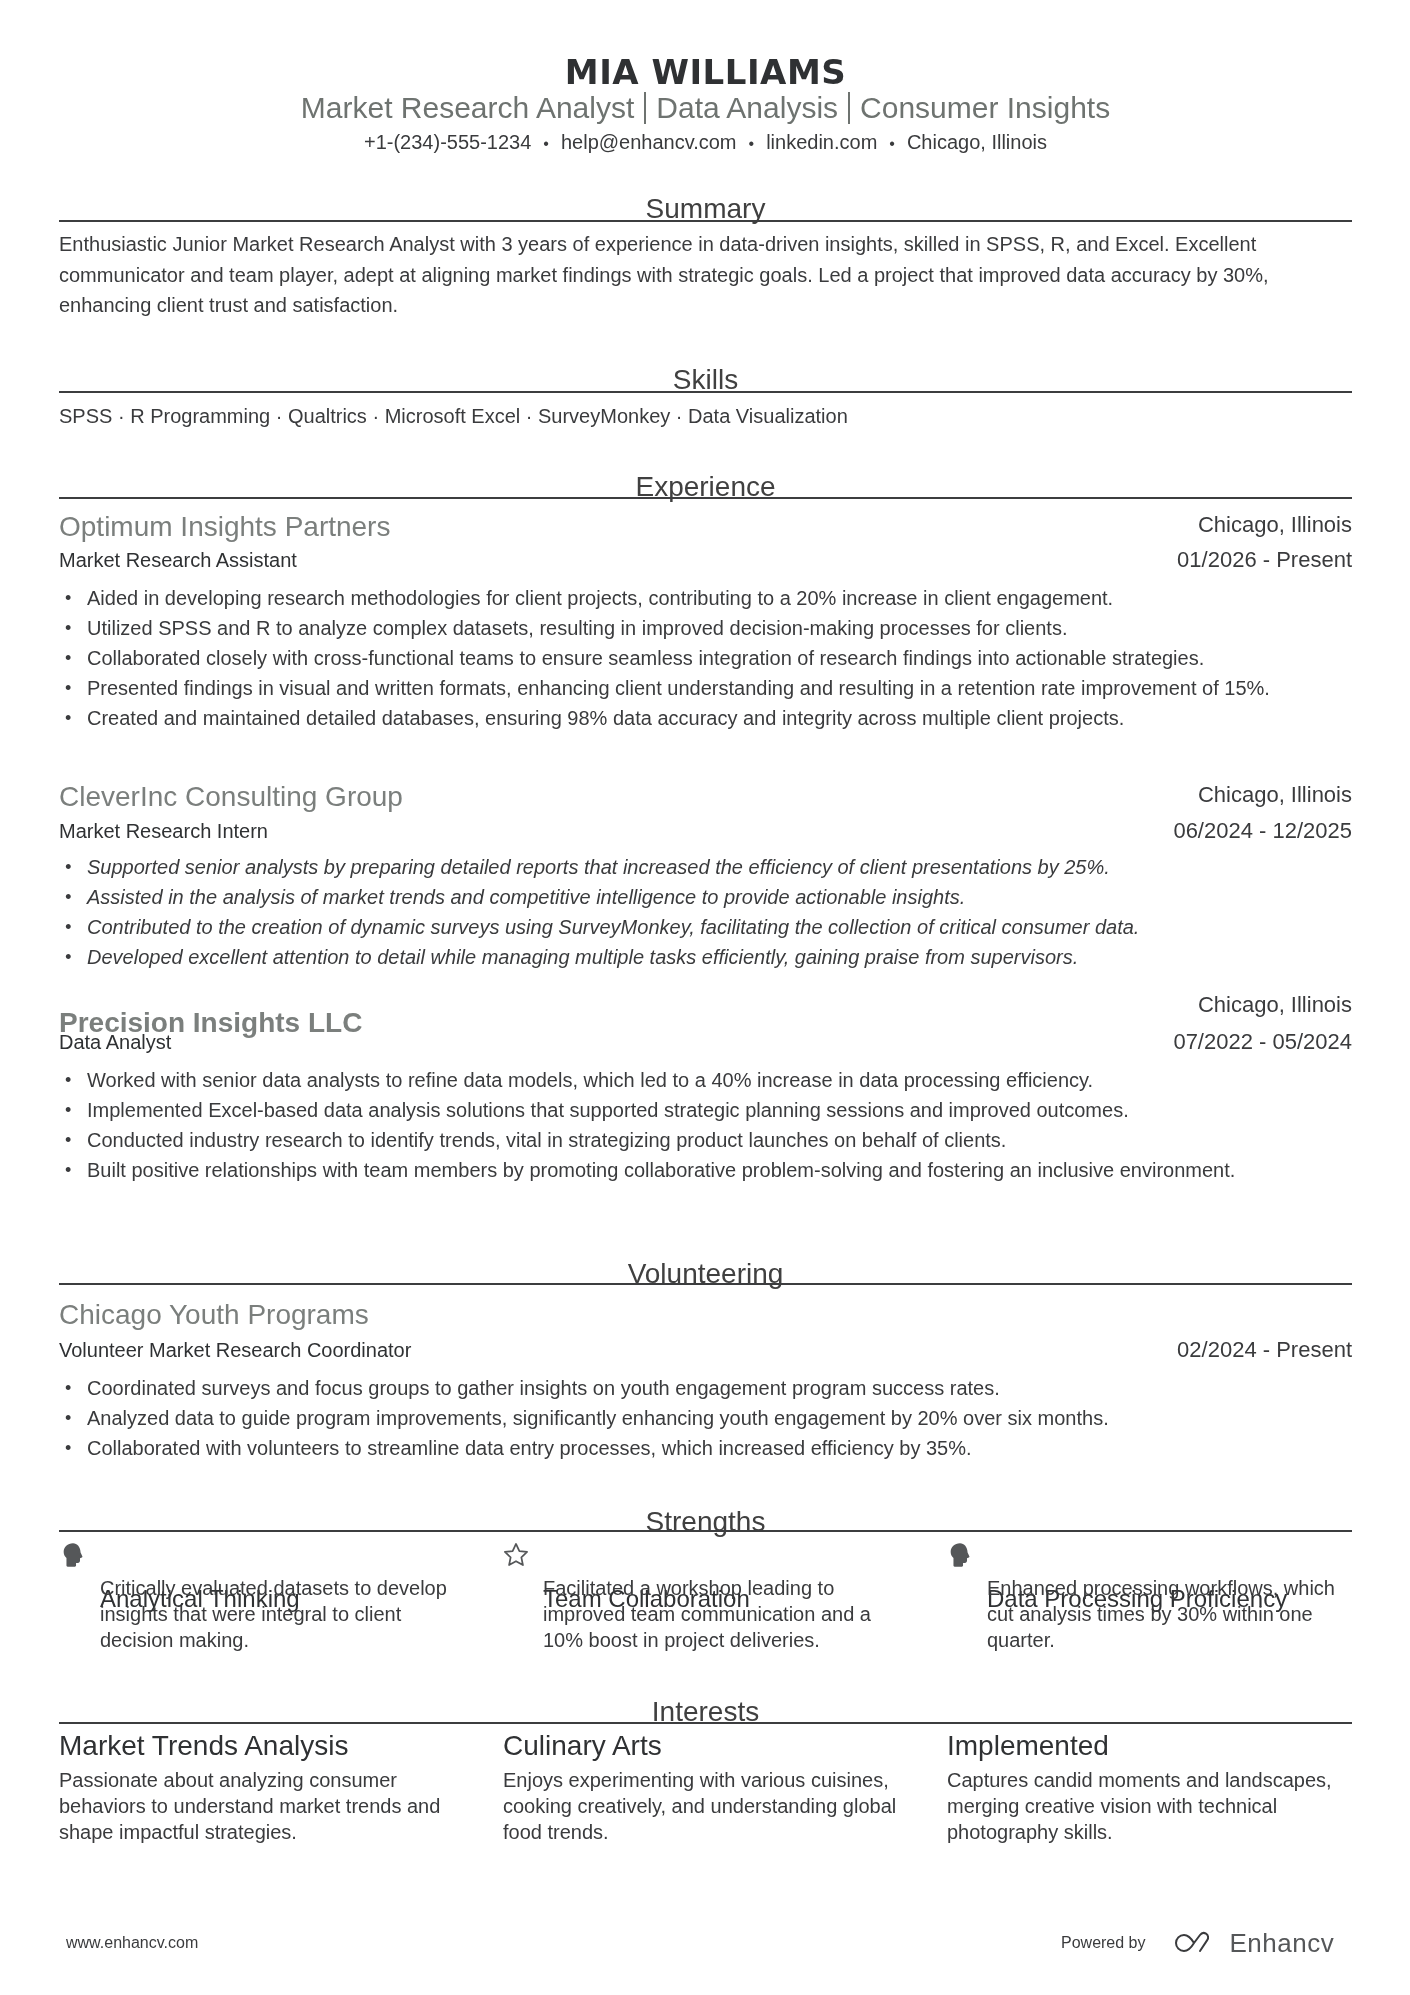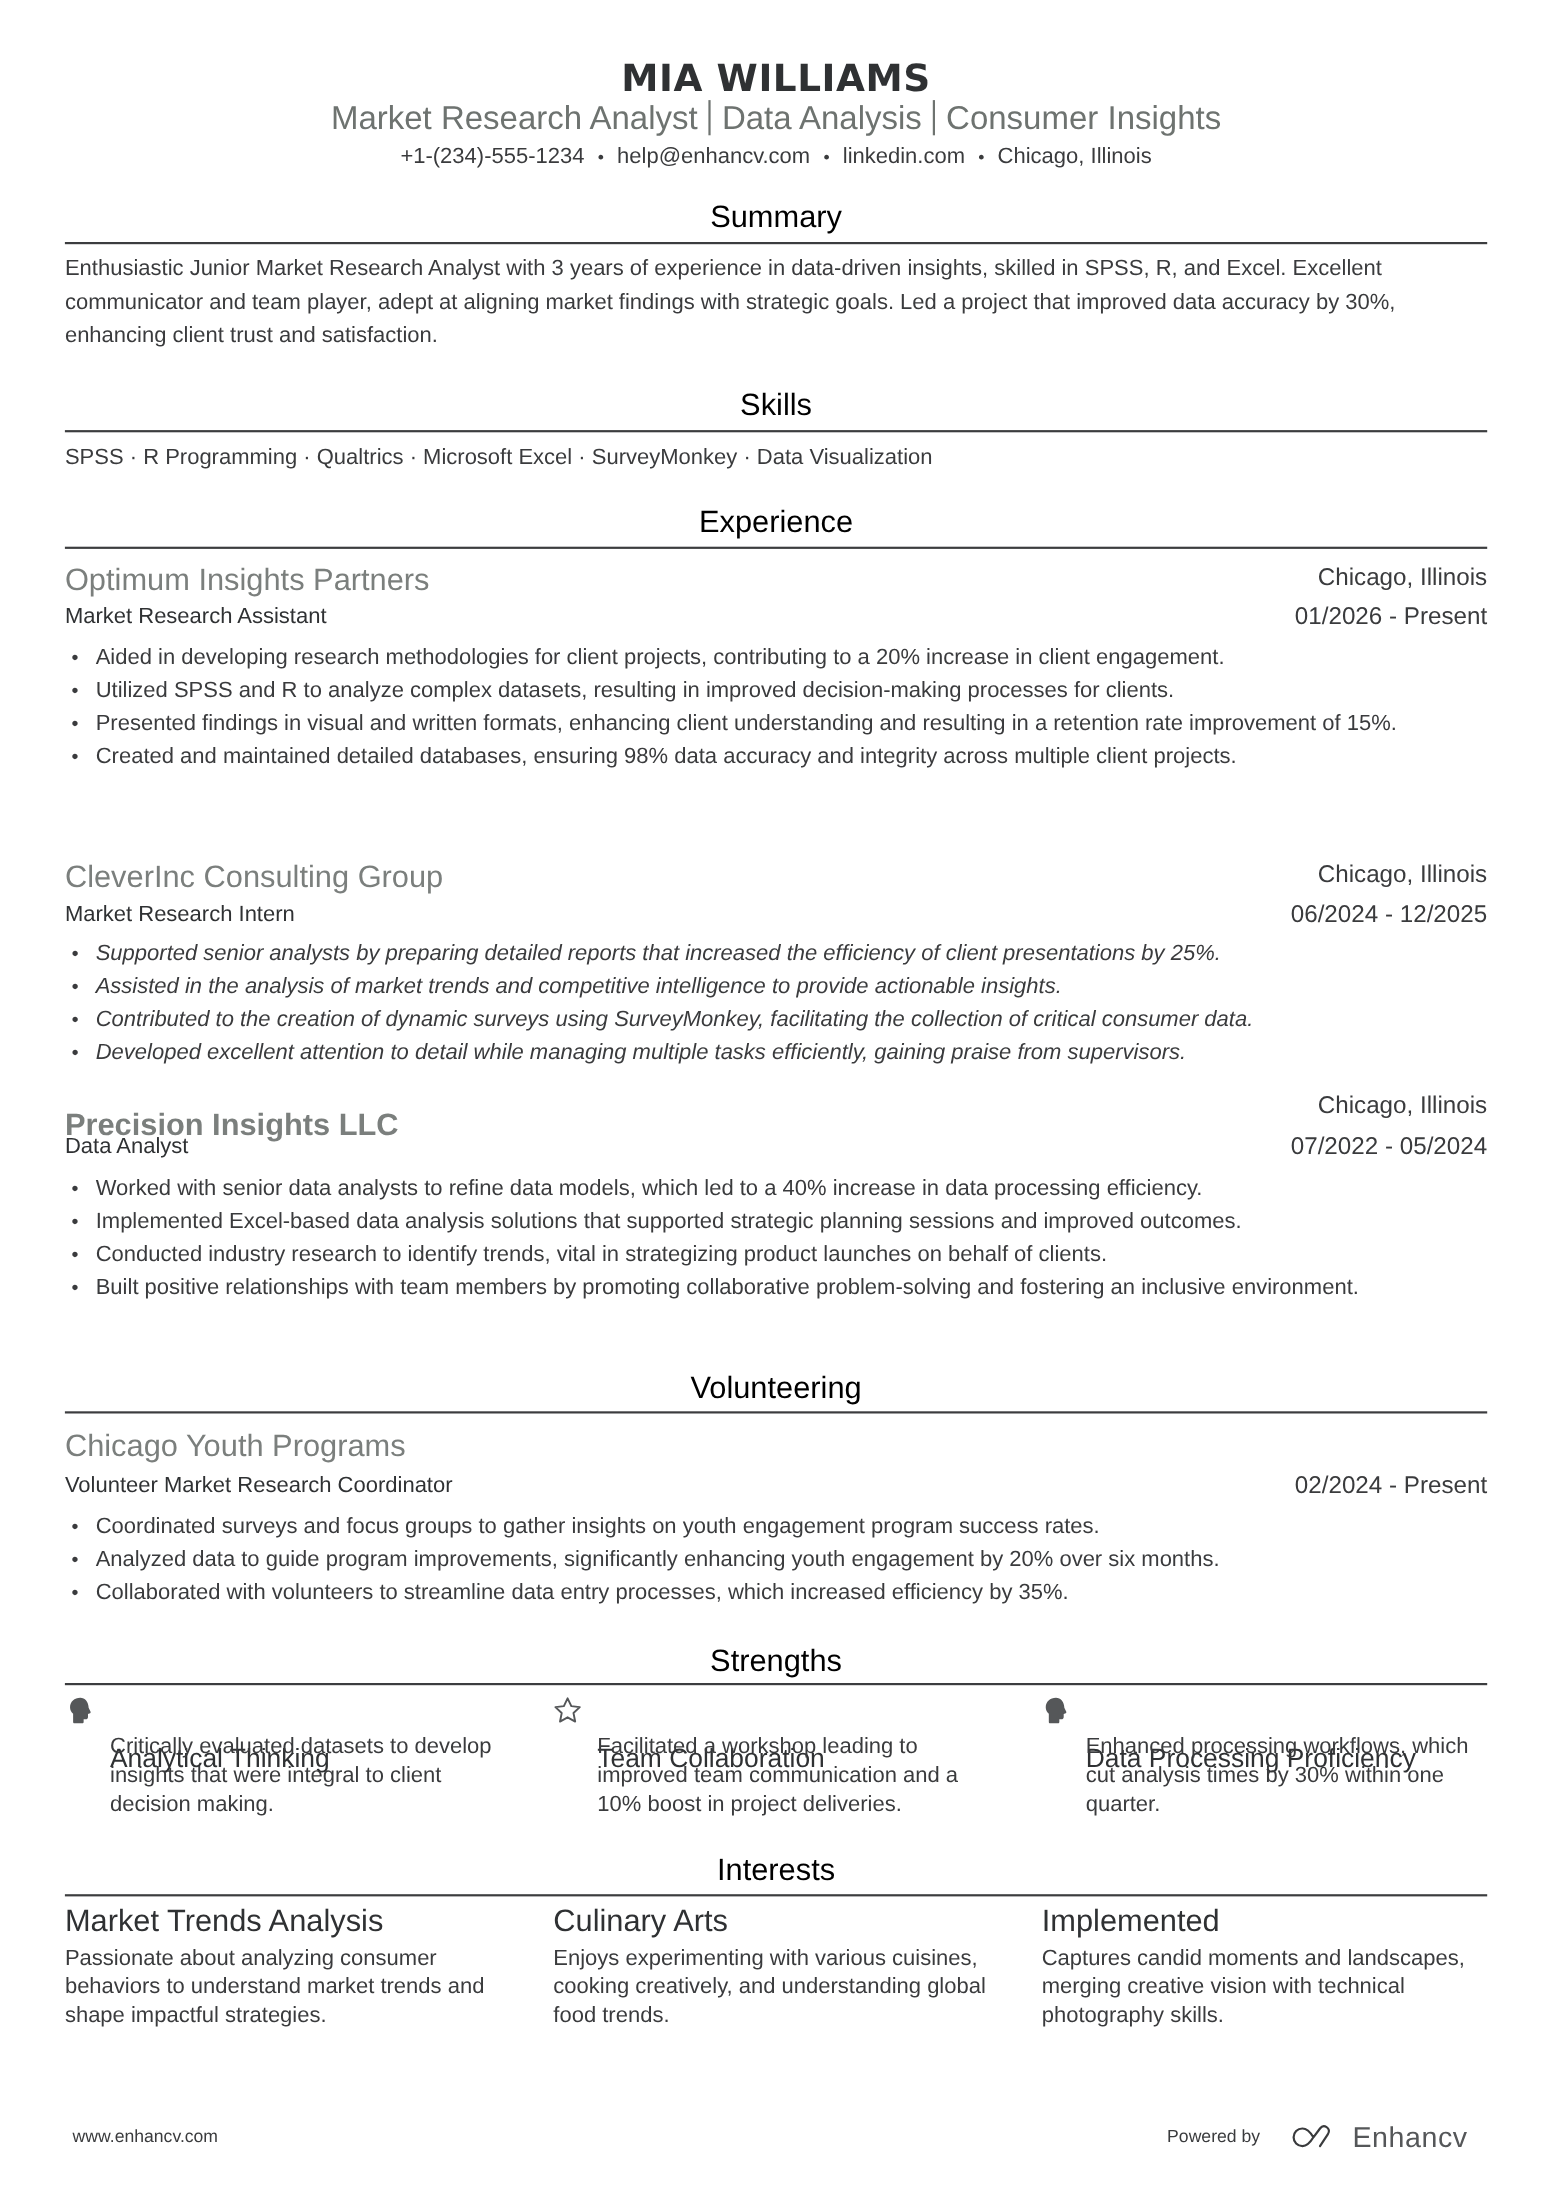--- a/index.html
+++ b/index.html
@@ -5,21 +5,21 @@
   * { box-sizing: border-box; margin: 0; padding: 0; }
   html, body { width: 1410px; height: 1995px; background: #ffffff; }
   body { position: relative; font-family: "Liberation Sans", "DejaVu Sans", sans-serif; color: #333436; overflow: hidden; }
   .abs { position: absolute; }
   .center { left: 59px; width: 1293px; text-align: center; }
   .name { font-family: "DejaVu Sans", sans-serif; font-weight: bold; font-size: 34px; letter-spacing: 0.5px; color: #2f3133; line-height: 40px; }
   .headline { font-size: 30px; color: #6e7370; line-height: 36px; }
   .headline .sep { display: inline-block; width: 2px; height: 32px; background: #6e7370; vertical-align: -6px; margin: 0 10px; }
   .contact { font-size: 20px; color: #3a3b3d; line-height: 24px; }
   .contact .dot { margin: 0 12px; font-size: 16px; }
-  .sec-title { font-size: 28px; color: #000000; line-height: 34px; }
+  .sec-title { font-size: 28px; color: #404040; line-height: 34px; margin-top: 12px; }
   .rule { position: absolute; left: 59px; width: 1293px; height: 2px; background: #3c3d3f; }
   .para { left: 59px; width: 1293px; font-size: 20px; line-height: 30.5px; color: #3a3b3d; }
   .company { left: 59px; font-size: 28px; color: #7b7f7d; line-height: 34px; }
   .right { right: 58px; text-align: right; font-size: 22px; color: #3a3b3d; line-height: 28px; }
   .role { left: 59px; font-size: 20px; color: #2f3133; line-height: 28px; }
   ul.bullets { position: absolute; left: 59px; width: 1293px; list-style: none; }
   ul.bullets li { position: relative; padding-left: 28px; font-size: 20px; line-height: 30px; color: #3a3b3d; }
   ul.bullets li::before { content: "\2022"; position: absolute; left: 6px; top: 0; font-size: 18px; }
   .strength { position: absolute; width: 420px; }
   .strength .icon { position: absolute; left: 0; top: 2px; width: 28px; height: 28px; }
@@ -55,20 +55,21 @@
 <div class="abs center sec-title" style="top:458px;">Experience</div>
 <div class="rule" style="top:497px;"></div>
 
 <div class="abs company" style="top:510px;">Optimum Insights Partners</div>
 <div class="abs right" style="top:511px;">Chicago, Illinois</div>
 <div class="abs role" style="top:546px;">Market Research Assistant</div>
 <div class="abs right" style="top:546px;">01/2026 - Present</div>
 <ul class="bullets" style="top:583px;">
   <li>Aided in developing research methodologies for client projects, contributing to a 20% increase in client engagement.</li>
   <li>Utilized SPSS and R to analyze complex datasets, resulting in improved decision-making processes for clients.</li>
+  <li>Collaborated closely with cross-functional teams to ensure seamless integration of research findings into actionable strategies.</li>
   <li>Presented findings in visual and written formats, enhancing client understanding and resulting in a retention rate improvement of 15%.</li>
   <li>Created and maintained detailed databases, ensuring 98% data accuracy and integrity across multiple client projects.</li>
 </ul>
 
 <div class="abs company" style="top:780px;">CleverInc Consulting Group</div>
 <div class="abs right" style="top:781px;">Chicago, Illinois</div>
 <div class="abs role" style="top:817px;">Market Research Intern</div>
 <div class="abs right" style="top:817px;">06/2024 - 12/2025</div>
 <ul class="bullets" style="top:852px;font-style:italic;">
   <li>Supported senior analysts by preparing detailed reports that increased the efficiency of client presentations by 25%.</li>

